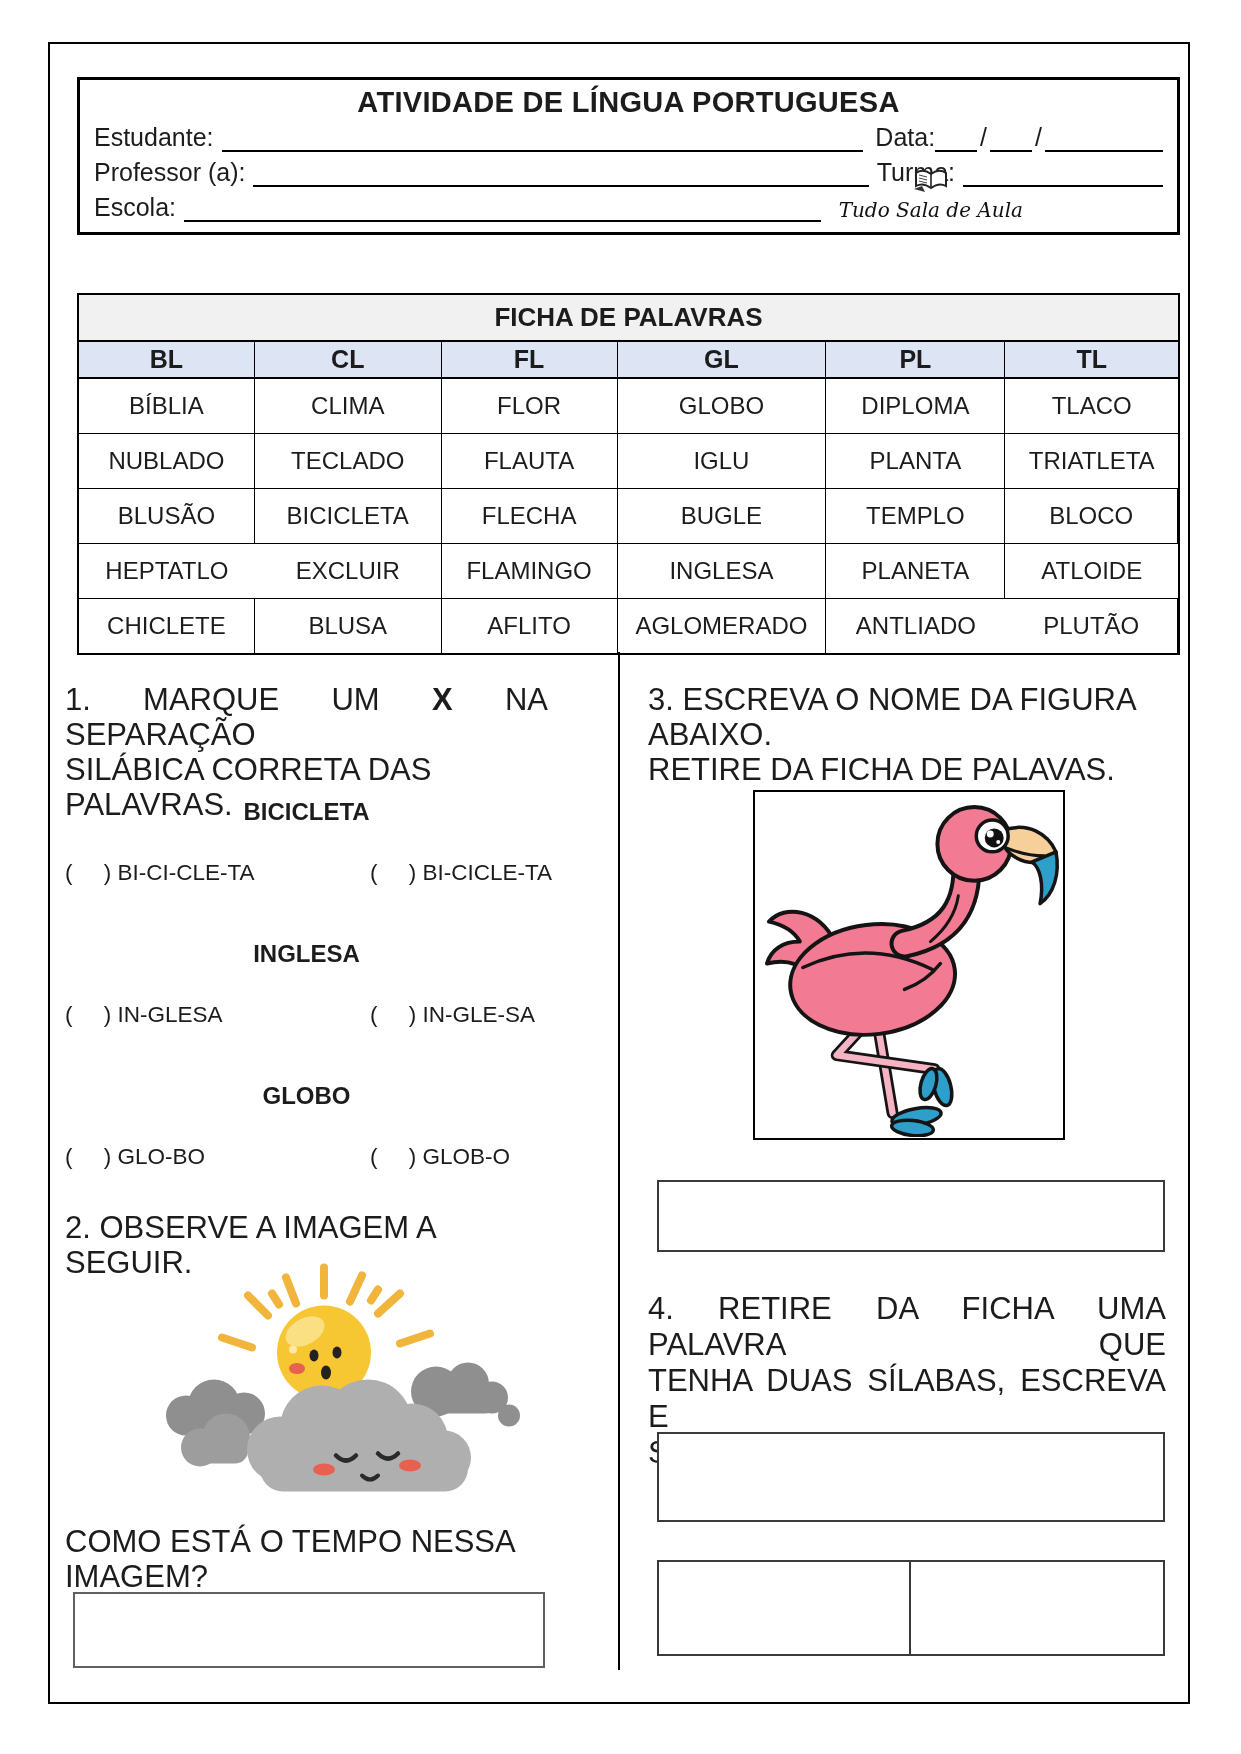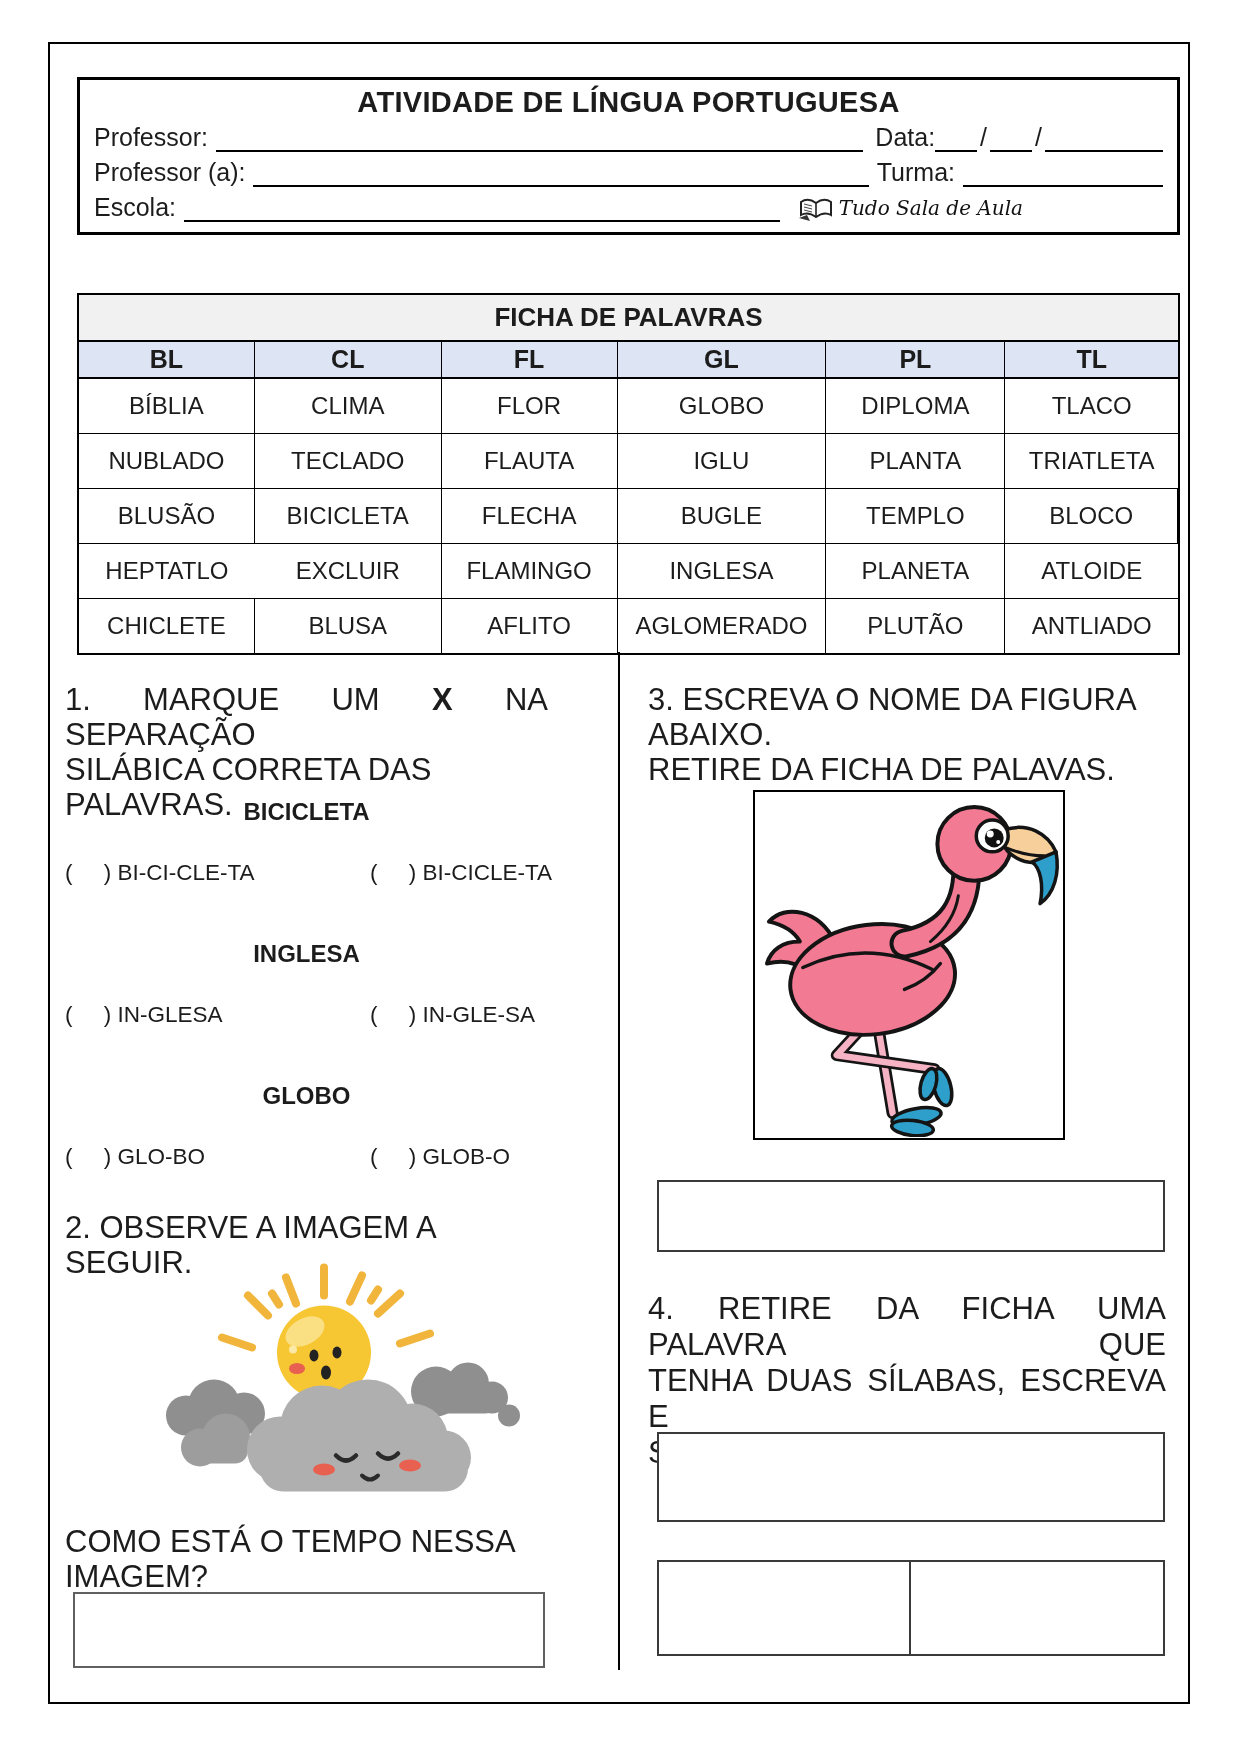--- a/index.html
+++ b/index.html
@@ -20,21 +20,21 @@
   .hdr-title{margin-top:6px;text-align:center;font-size:29px;font-weight:bold;letter-spacing:.3px;}
   .hdr-row{display:flex;align-items:flex-end;height:35px;font-size:25px;}
   .hdr-row .lbl{white-space:pre;padding-bottom:2px;}
   .ul{border-bottom:2px solid #000;height:26px;}
   .ul.grow{flex:1;margin:0 8px 2px 8px;}
   .w42{width:42px;margin-bottom:2px;}
   .w118{width:118px;margin-bottom:2px;}
   .w200{width:200px;margin-left:8px;margin-bottom:2px;}
   .slash{padding:0 3px 2px 3px;}
   .date-lbl{margin-left:4px;}
-  #logo{display:flex;align-items:center;gap:5px;margin:0 140px 2px 10px;}
+  #logo{display:flex;align-items:center;gap:5px;margin:0 140px 2px 10px;flex-direction:column;}
   #logo-text{font-family:"DejaVu Serif","Liberation Serif",serif;font-style:italic;font-size:20px;white-space:nowrap;color:#111;}
 
   
   #word-table{left:77px;top:293px;width:1103px;border:2.5px solid #000;}
   .wt-title{height:45px;line-height:45px;background:var(--table-title-bg);text-align:center;
     font-weight:bold;font-size:26px;border-bottom:2px solid #000;}
   .wt-head,.wt-body{display:grid;grid-template-columns:16fr 17fr 16fr 19fr 16.3fr 15.7fr;}
   .wt-head{background:var(--table-header-bg);border-bottom:2px solid #000;}
   .wt-hcell{height:35px;line-height:35px;text-align:center;font-weight:bold;font-size:25px;border-right:1.5px solid #000;}
   .wt-cell{height:54px;display:flex;align-items:center;justify-content:center;font-size:24px;
@@ -78,21 +78,21 @@
 </style>
 </head>
 <body>
 
 <div class="sheet">
   <div class="abs" id="page-border"></div>
 
   <div class="abs" id="hdr-box">
     <div class="hdr-title">ATIVIDADE DE LÍNGUA PORTUGUESA</div>
     <div class="hdr-row">
-      <span class="lbl">Professor:</span>
+      <span class="lbl">Estudante:</span>
       <span class="ul grow"></span>
       <span class="lbl date-lbl">Data:</span>
       <span class="ul w42"></span>
       <span class="slash">/</span>
       <span class="ul w42"></span>
       <span class="slash">/</span>
       <span class="ul w118"></span>
     </div>
     <div class="hdr-row">
       <span class="lbl">Professor (a):</span>
@@ -147,22 +147,22 @@
         <div class="wt-cell last-col">HEPTATLO</div>
         <div class="wt-cell">EXCLUIR</div>
         <div class="wt-cell">FLAMINGO</div>
         <div class="wt-cell">INGLESA</div>
         <div class="wt-cell">PLANETA</div>
         <div class="wt-cell last-col">ATLOIDE</div>
         <div class="wt-cell last-row">CHICLETE</div>
         <div class="wt-cell last-row">BLUSA</div>
         <div class="wt-cell last-row">AFLITO</div>
         <div class="wt-cell last-row">AGLOMERADO</div>
+        <div class="wt-cell last-col last-row">ANTLIADO</div>
         <div class="wt-cell last-row">PLUTÃO</div>
-        <div class="wt-cell last-col last-row">ANTLIADO</div>
       </div>
   </div>
 
   <div class="abs" id="col-divider"></div>
 
   <div class="abs qtext" id="ex1-prompt">
     <div class="jfull">
       <span>1. MARQUE UM</span>
       <span class="bold">X</span>
       <span>NA SEPARAÇÃO</span>

